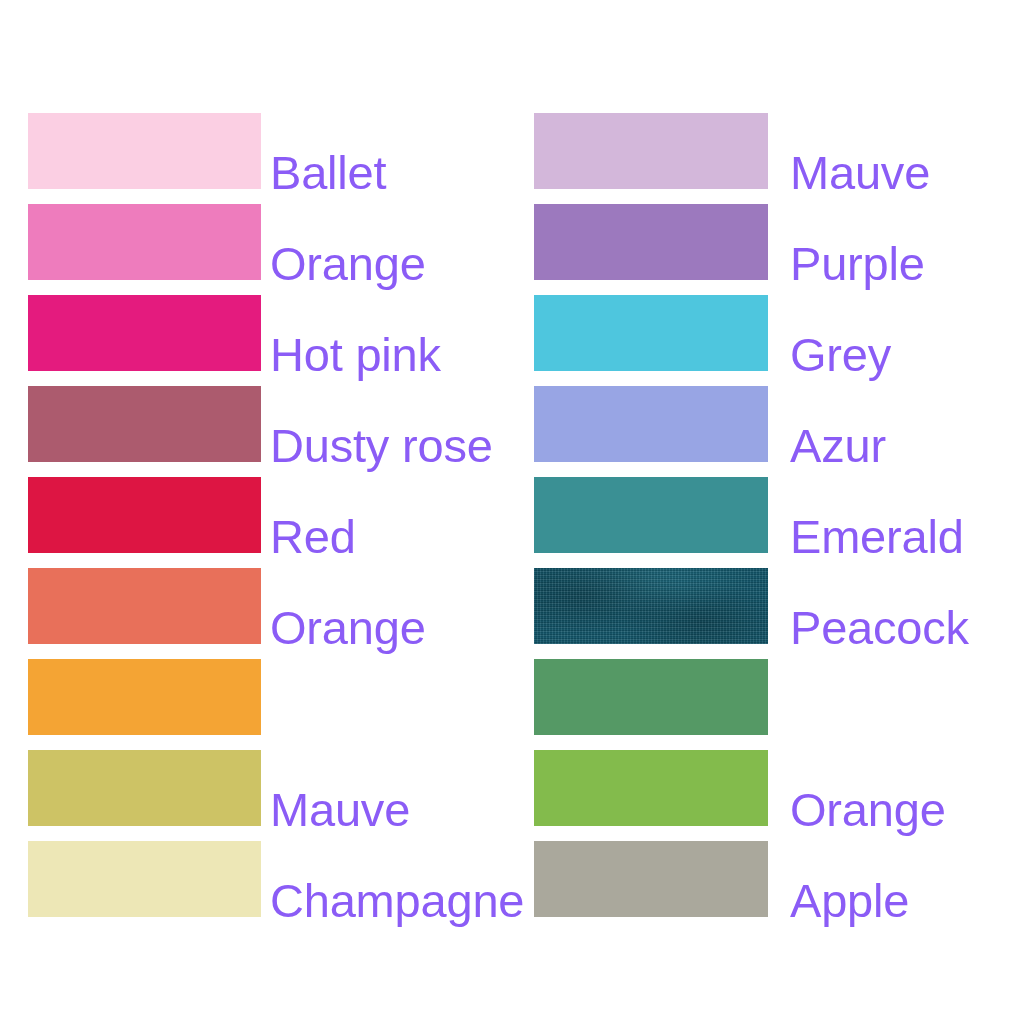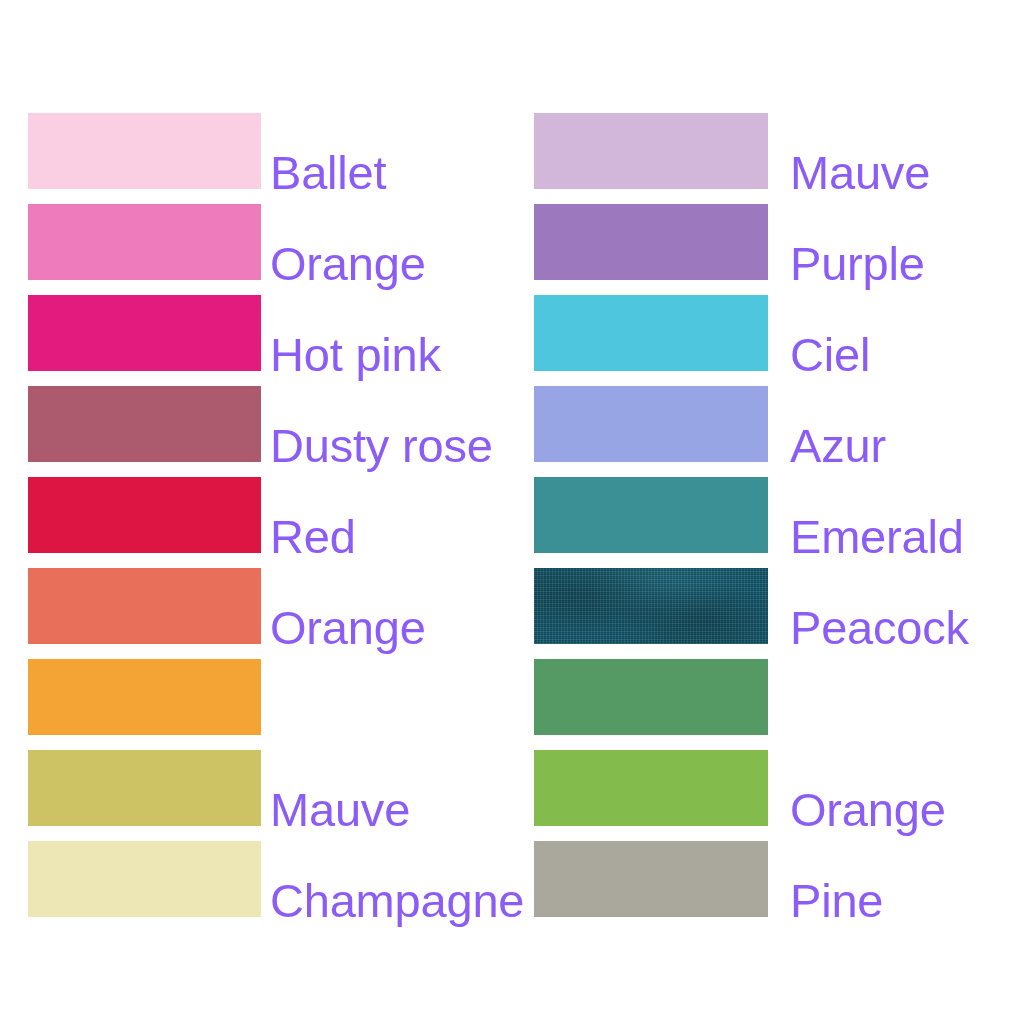--- a/index.html
+++ b/index.html
@@ -142,21 +142,21 @@
       <div class="swatch-row">
         <div class="swatch-chip" title="#D3B7DA" style="background-color: rgb(211, 183, 218);"></div>
         <div class="swatch-label">Mauve</div>
       </div>
       <div class="swatch-row">
         <div class="swatch-chip" title="#9C79BE" style="background-color: rgb(156, 121, 190);"></div>
         <div class="swatch-label">Purple</div>
       </div>
       <div class="swatch-row">
         <div class="swatch-chip" title="#4EC6DE" style="background-color: rgb(78, 198, 222);"></div>
-        <div class="swatch-label">Ciel</div>
+        <div class="swatch-label">Grey</div>
       </div>
       <div class="swatch-row">
         <div class="swatch-chip" title="#98A5E4" style="background-color: rgb(152, 165, 228);"></div>
         <div class="swatch-label">Azur</div>
       </div>
       <div class="swatch-row">
         <div class="swatch-chip" title="#3A9094" style="background-color: rgb(58, 144, 148);"></div>
         <div class="swatch-label">Emerald</div>
       </div>
       <div class="swatch-row">
@@ -165,17 +165,17 @@
       </div>
       <div class="swatch-row">
         <div class="swatch-chip" title="#559965" style="background-color: rgb(85, 153, 101);"></div>
       </div>
       <div class="swatch-row">
         <div class="swatch-chip" title="#83BB4C" style="background-color: rgb(131, 187, 76);"></div>
         <div class="swatch-label">Orange</div>
       </div>
       <div class="swatch-row">
         <div class="swatch-chip" title="#AAA89C" style="background-color: rgb(170, 168, 156);"></div>
-        <div class="swatch-label">Pine</div>
+        <div class="swatch-label">Apple</div>
       </div>
     </div>
 
 </div>
 
 </body></html>

